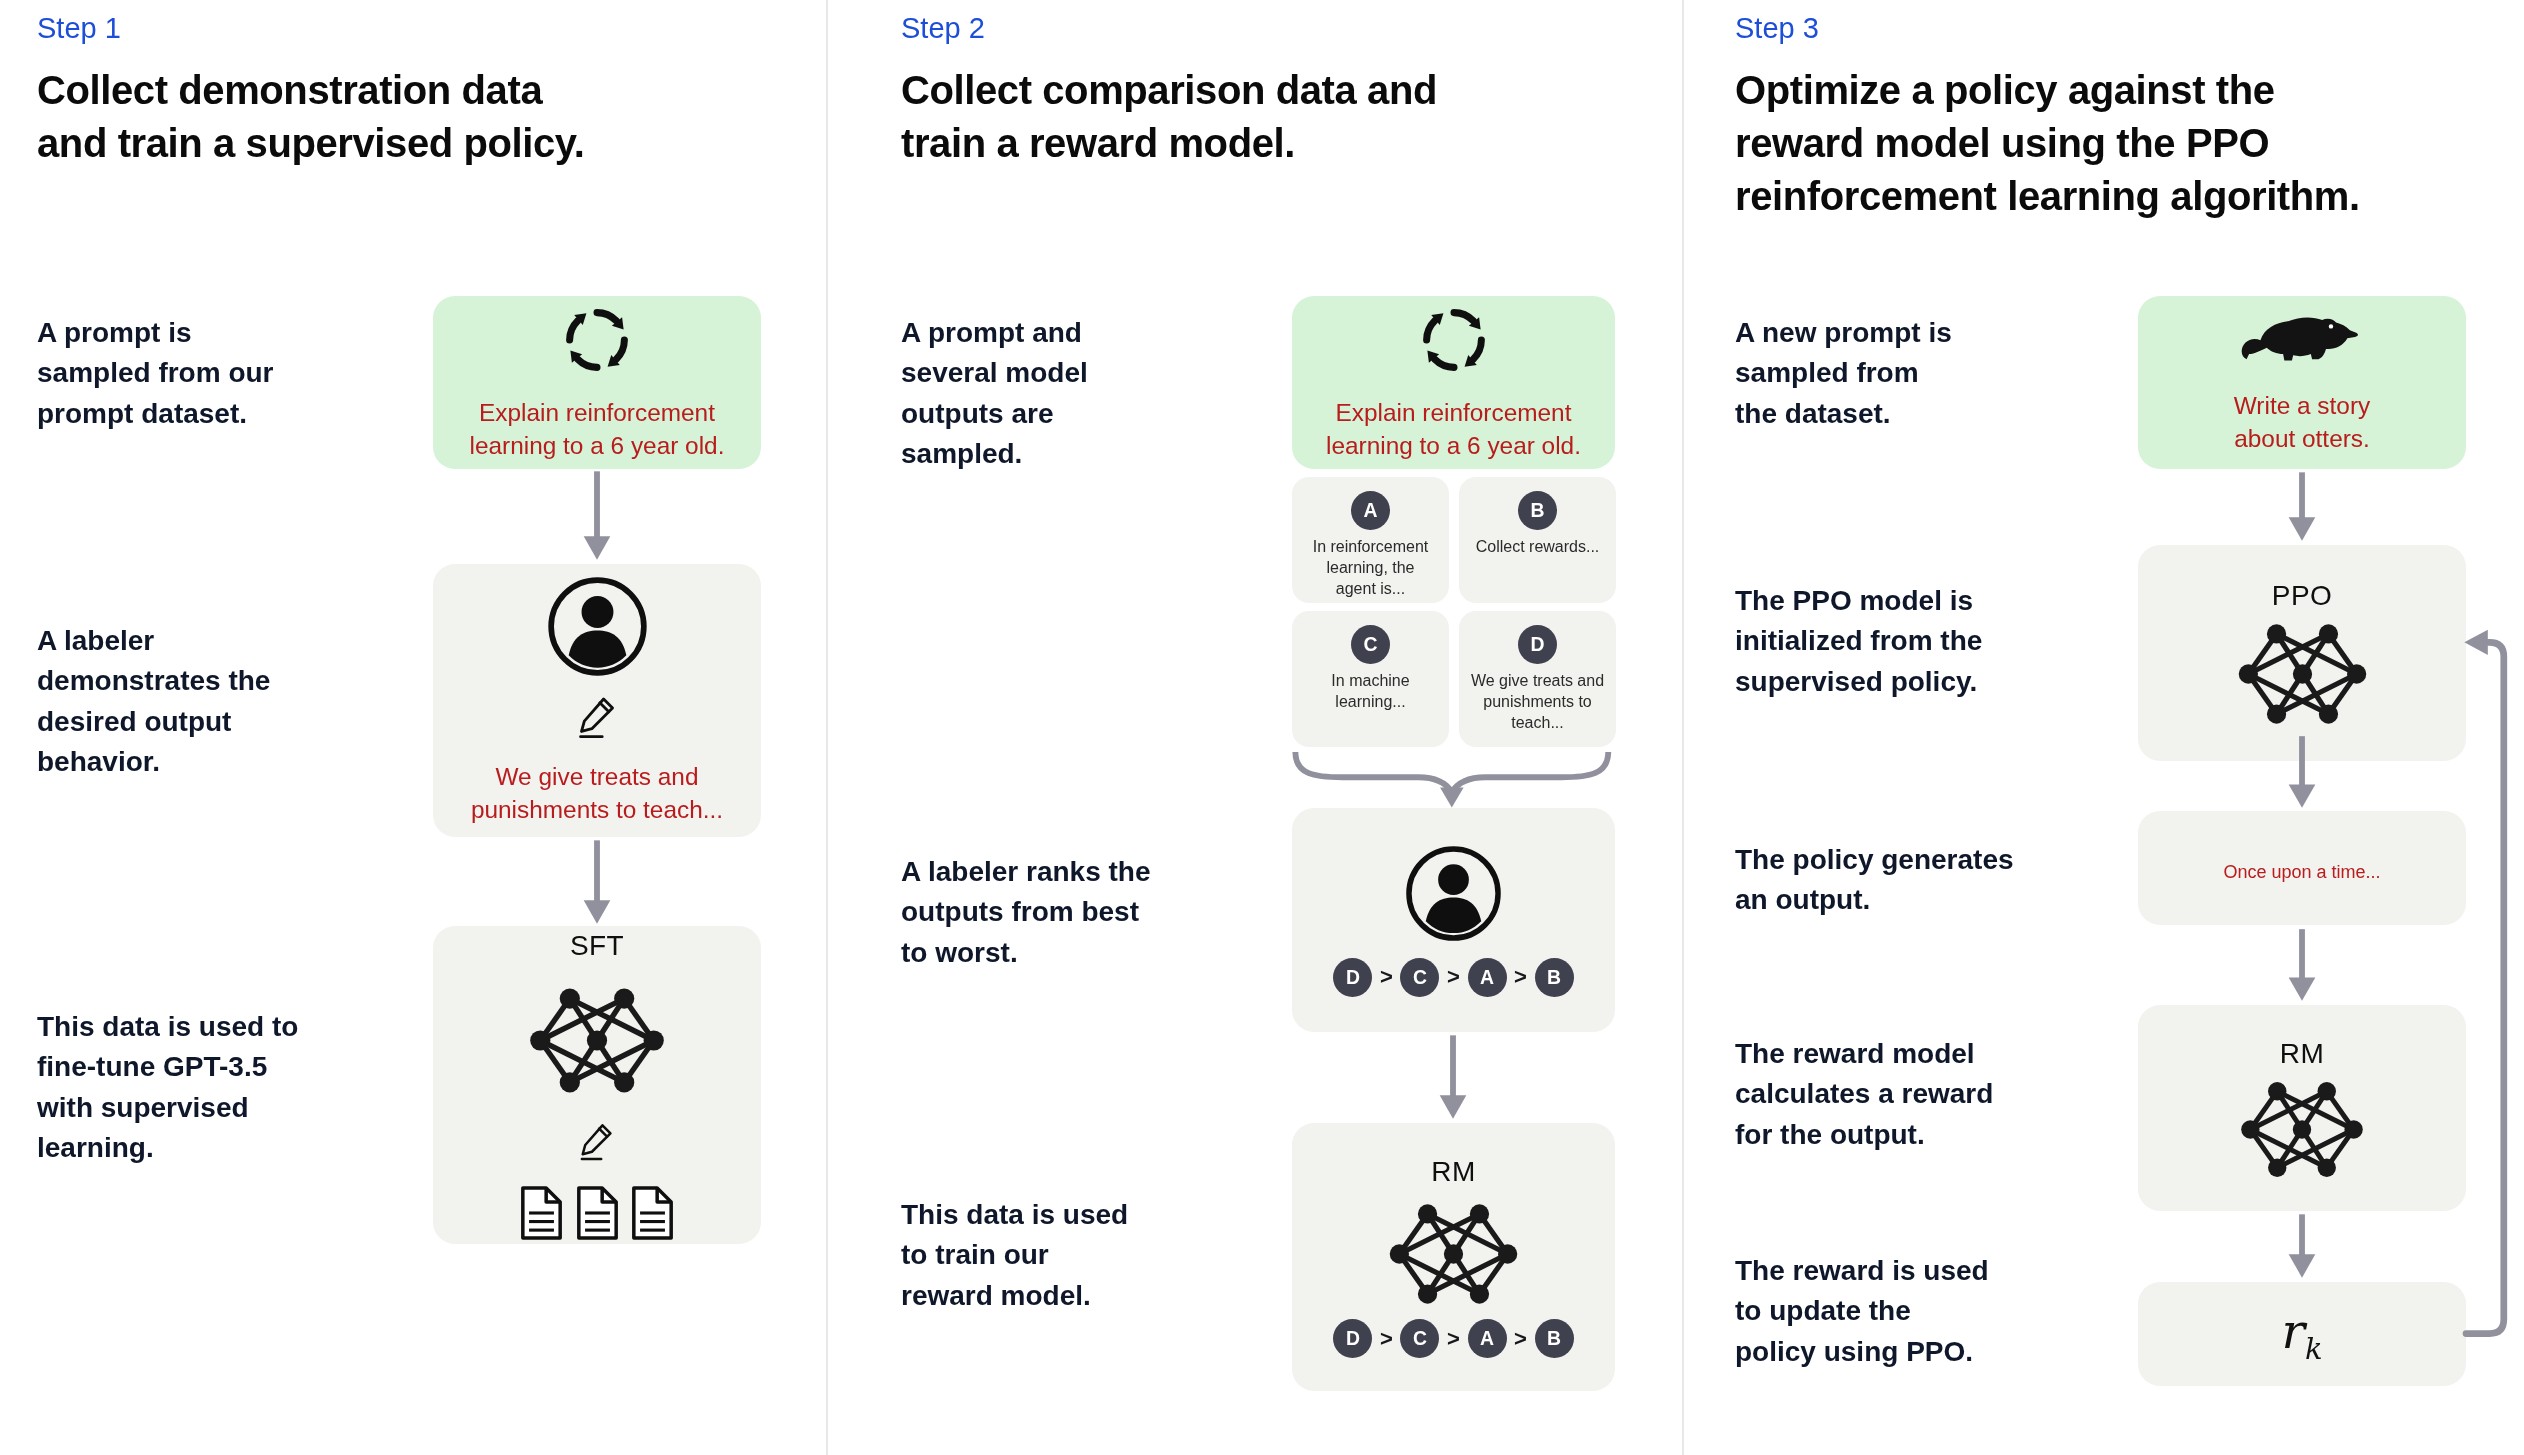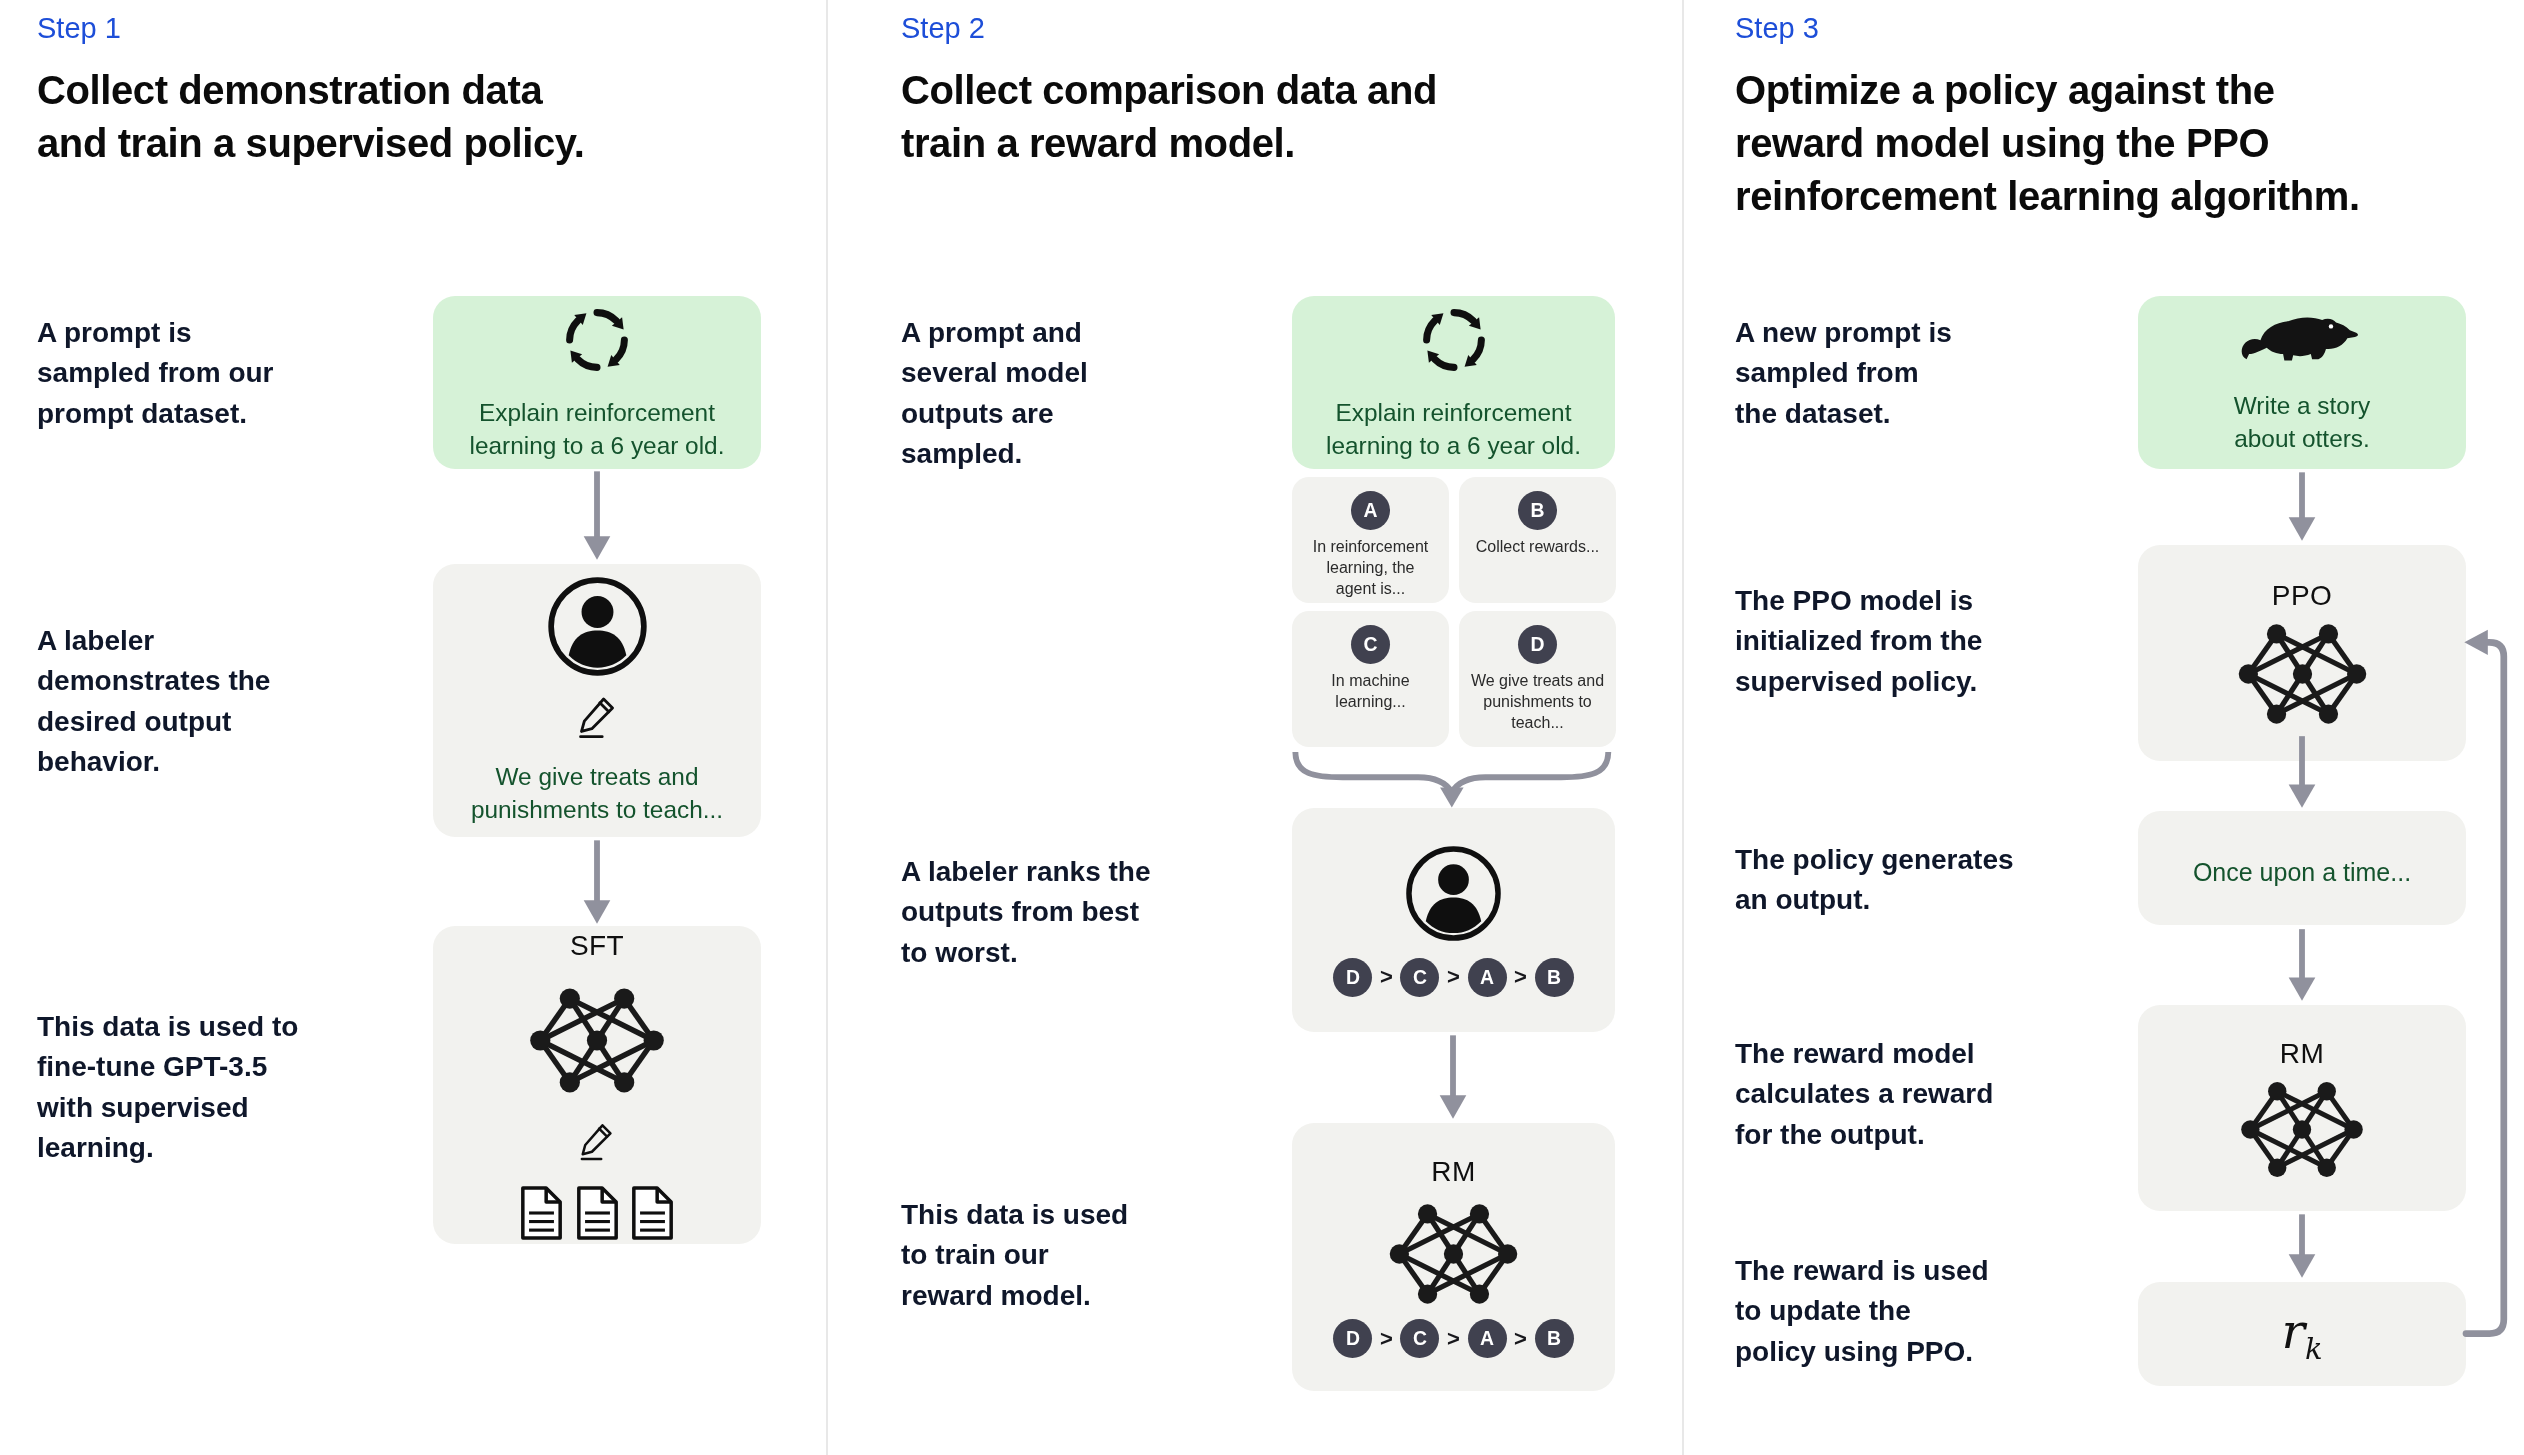--- a/index.html
+++ b/index.html
@@ -6,21 +6,21 @@
   #canvas{position:relative;width:2525px;height:1455px;background:#ffffff;
           font-family:"Liberation Sans",sans-serif;color:#0f0f0f;overflow:hidden;}
   .divider{position:absolute;top:0;width:1.7px;height:1455px;background:#e8e8e8;}
   .step-label{position:absolute;font-size:29px;color:#1d4ed8;}
   .step-title{position:absolute;font-size:40px;font-weight:bold;line-height:1.32;
               letter-spacing:-0.4px;white-space:pre-line;color:#0b0b0b;}
   .caption{position:absolute;font-size:28px;line-height:1.44;white-space:pre-line;color:#0f172a;font-weight:bold;}
   .box{position:absolute;background:#f2f2ef;border-radius:22px;display:flex;
        flex-direction:column;align-items:center;justify-content:center;}
   .green{background:#d6f2d7;}
-  .box-text{font-size:24.4px;line-height:1.33;text-align:center;white-space:pre-line;color:#14532d;margin-top:9px;}
+  .box-text{font-size:24.4px;line-height:1.33;text-align:center;white-space:pre-line;color:#b91c1c;margin-top:9px;}
   .model-label{font-size:28px;letter-spacing:0.4px;color:#0f0f0f;}
   .mini-grid{position:absolute;display:grid;grid-template-columns:157px 157px;
              grid-template-rows:126px 136px;gap:8.4px 10px;}
   .mini-box{background:#f2f2ef;border-radius:17px;display:flex;flex-direction:column;
             align-items:center;justify-content:flex-start;padding-top:13.5px;box-sizing:border-box;}
   .mini-text{font-size:16px;line-height:1.3;text-align:center;white-space:pre-line;
              color:#2b2b2b;margin-top:7.6px;padding:0 5px;}
   .chip{width:39px;height:39px;border-radius:50%;background:#40414f;color:#ffffff;
         font-size:19.4px;font-weight:bold;display:flex;align-items:center;justify-content:center;flex:0 0 auto;}
   .rank-row{display:flex;align-items:center;gap:7.6px;}
@@ -313,21 +313,21 @@
   </div>
 
   <svg class="arrow" style="left:2287px;top:736px" width="30" height="72" viewBox="0 0 36 86">
     <line x1="18" y1="0" x2="18" y2="60" stroke="#90919d" stroke-width="7"></line>
     <polygon points="2,58 34,58 18,86" fill="#90919d"></polygon>
   </svg>
 
   <div class="caption" style="left:1735px;top:840px">The policy generates
 an output.</div>
   <div class="box" style="left:2138px;top:811px;width:328px;height:114px">
-    <div class="box-text" style="font-size:25px">Once upon a time...</div>
+    <div class="box-text" style="font-size:18px">Once upon a time...</div>
   </div>
 
   <svg class="arrow" style="left:2287px;top:929px" width="30" height="72" viewBox="0 0 36 86">
     <line x1="18" y1="0" x2="18" y2="60" stroke="#90919d" stroke-width="7"></line>
     <polygon points="2,58 34,58 18,86" fill="#90919d"></polygon>
   </svg>
 
   <div class="caption" style="left:1735px;top:1034px">The reward model
 calculates a reward
 for the output.</div>

